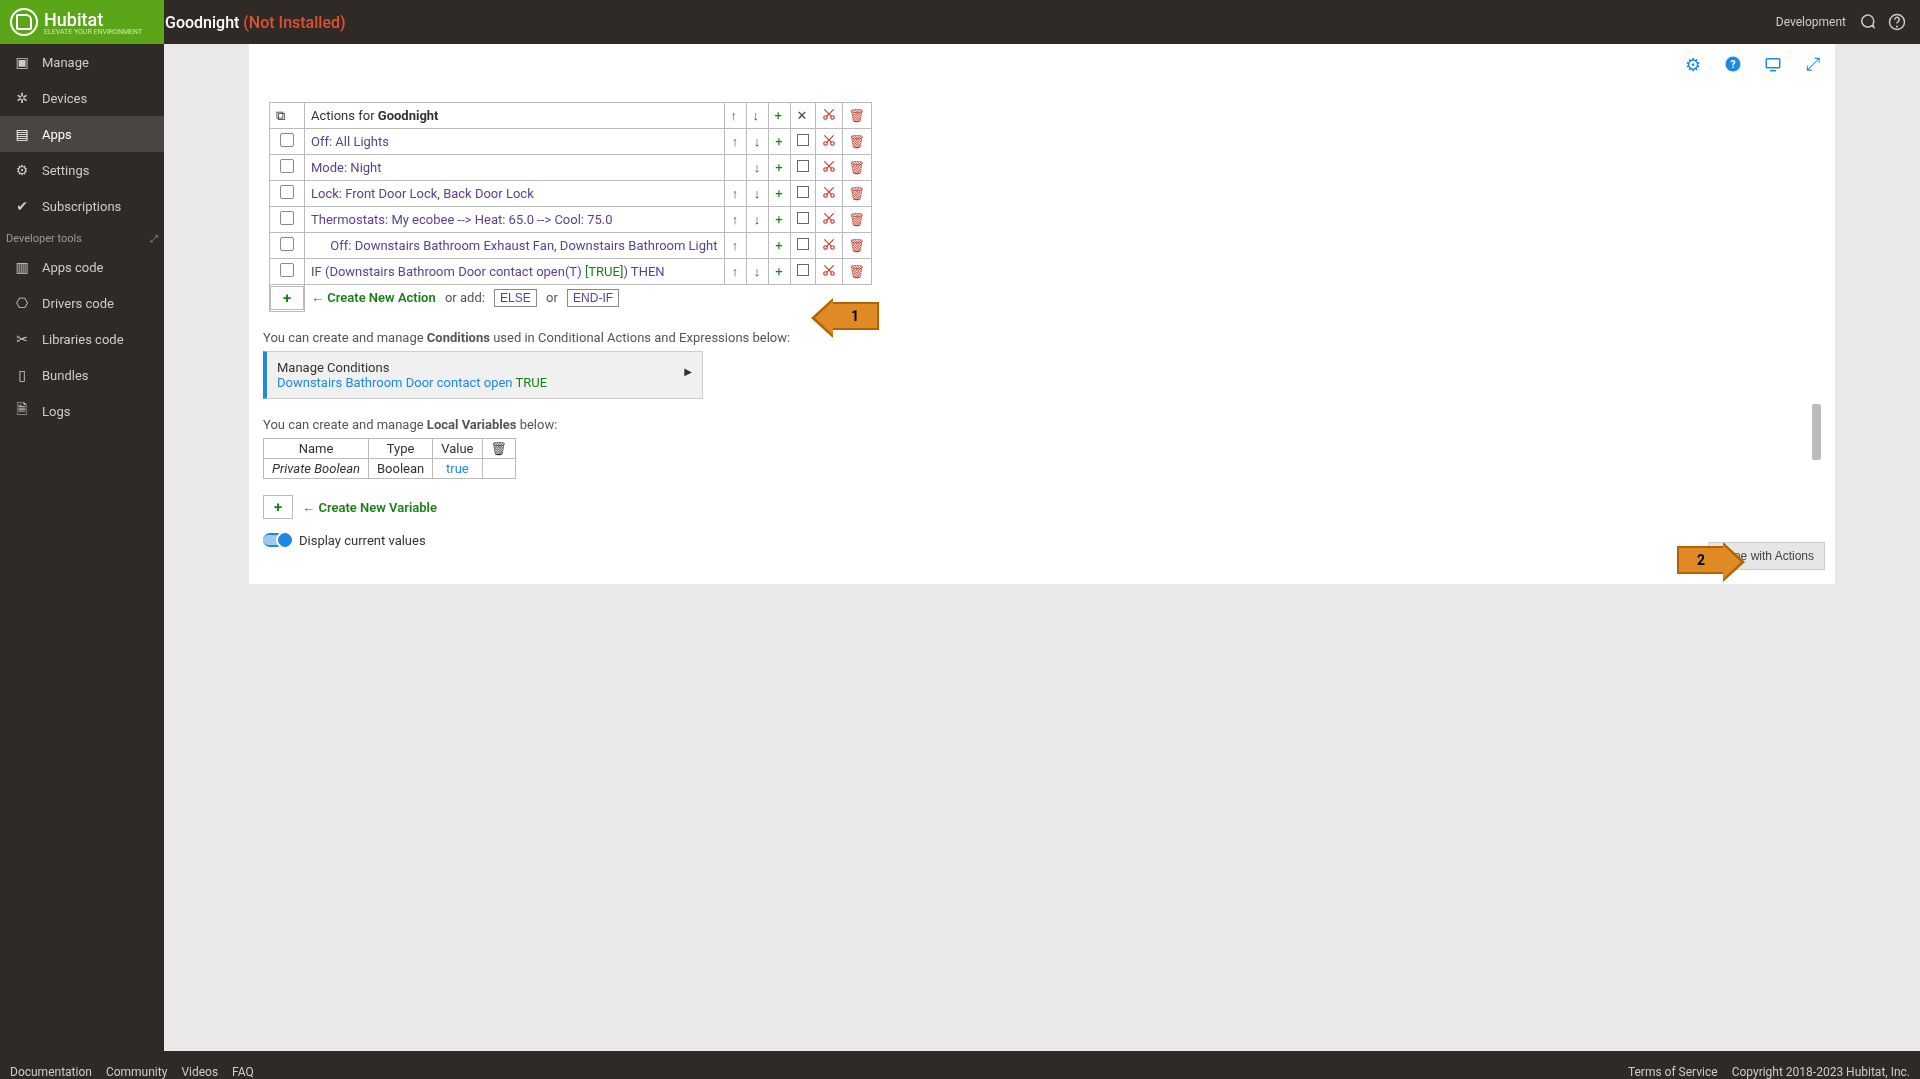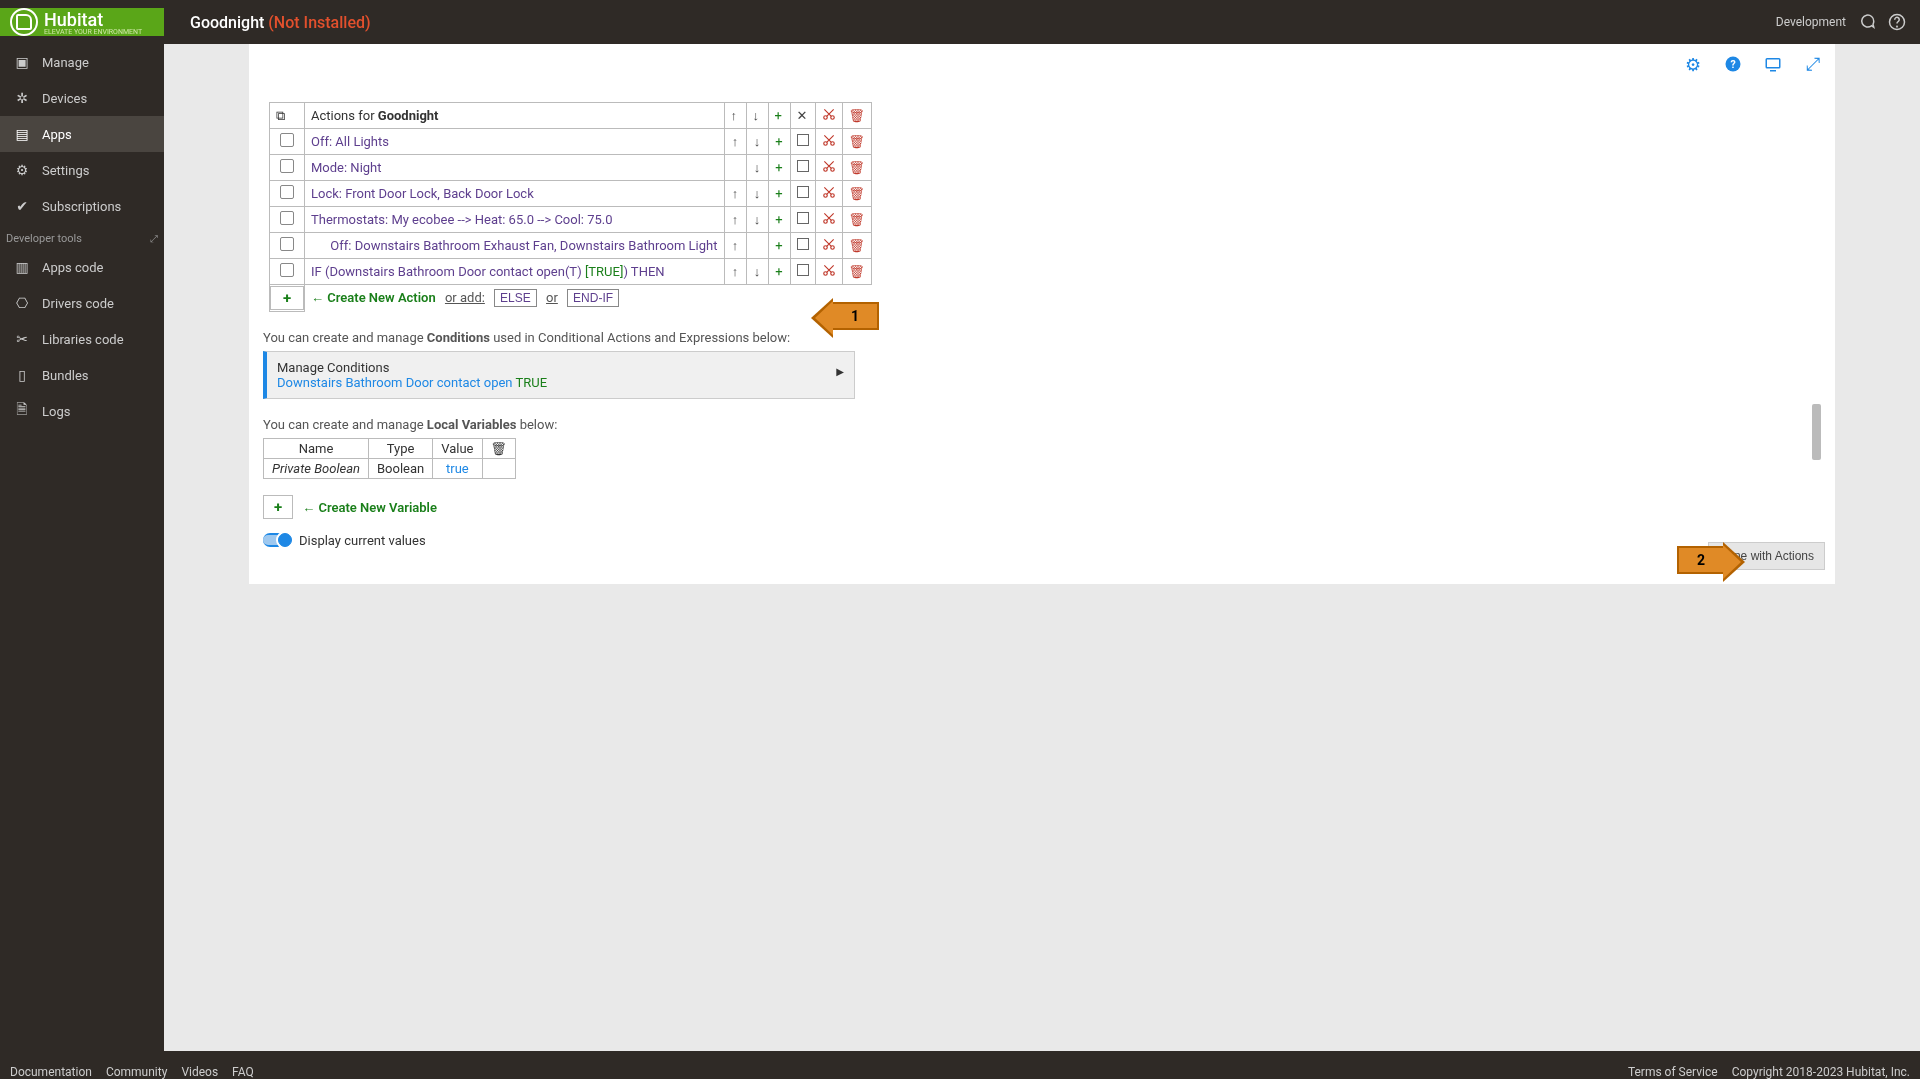--- a/index.html
+++ b/index.html
@@ -1,23 +1,23 @@
 <!DOCTYPE html>
 <html><head>
 <meta charset="utf-8">
 <style>
 * { box-sizing: border-box; margin: 0; padding: 0; }
 body { font-family: -apple-system, BlinkMacSystemFont, "Segoe UI", Roboto, Arial, sans-serif; font-size: 13px; background: #fff; color: #333; overflow: hidden; }
 .topbar { height: 44px; background: #2f2a26; display: flex; align-items: center; color: #fff; }
-.logo-block { width: 164px; height: 28px; background: #5aa618; display: flex; align-items: center; padding: 0 10px; }
+.logo-block { width: 164px; height: 44px; background: #5aa618; display: flex; align-items: center; padding: 0 10px; }
 .logo-circle { width: 28px; height: 28px; border-radius: 50%; border: 2px solid #fff; display: flex; align-items: center; justify-content: center; margin-right: 6px; }
 .logo-inner { width: 16px; height: 16px; border: 2px solid #fff; border-radius: 2px 6px 2px 2px; }
 .logo-text { font-size: 18px; font-weight: 500; color: #fff; }
 .logo-sub { font-size: 7px; color: #cfe8a8; margin-top: -2px; }
-.page-title { font-size: 16px; font-weight: 500; margin-left: 26px; }
+.page-title { font-size: 16px; font-weight: 500; margin-left: 1px; }
 .not-installed { color: #e2502d; }
 .topbar-spacer { flex: 1; }
 .topbar-right { display: flex; align-items: center; gap: 12px; margin-right: 14px; color: #ccc; font-size: 12px; padding-left: 11px; }
 .topbar-icon { width: 18px; height: 18px; display: inline-flex; align-items: center; justify-content: center; }
 .layout { display: flex; height: calc(100vh - 44px - 28px); }
 .sidebar { width: 164px; background: #2f2a26; color: #ccc; display: flex; flex-direction: column; }
 .sidebar-item { display: flex; align-items: center; padding: 9px 12px; cursor: pointer; font-size: 13px; }
 .sidebar-item.active { background: #4a4540; color: #fff; }
 .sidebar-icn { width: 20px; height: 18px; margin-right: 10px; display: inline-flex; align-items: center; justify-content: center; font-size: 14px; }
 .dev-tools-hdr { font-size: 11px; color: #999; padding: 8px 6px 4px 6px; display:flex; align-items:center; justify-content: space-between; }
@@ -30,24 +30,24 @@
 .actions-table th { font-weight: 400; text-align: left; }
 .hdr-txt { white-space: nowrap; }
 .row-chk { width: 24px; text-align: center; }
 .chk-box { display:inline-block; width: 14px; height: 14px; border: 1.5px solid #888; border-radius: 2px; }
 .action-cell { min-width: 330px; color: #5e3f8e; }
 .icon-cell { width: 22px; text-align: center; color: #444; font-size: 13px; cursor: pointer; }
 .icon-cell.red { color: #c0392b; }
 .icon-cell.green { color: #1a7f1a; }
 .plus-btn { background: #fff; border: 1px solid #bbb; width: 34px; height: 24px; display:inline-flex; align-items:center; justify-content:center; color:#1a7f1a; font-weight:bold; font-size:15px; }
 .green-link { color: #1a7f1a; font-weight: 600; }
-.or-add { color: #555; margin: 0 6px; text-decoration: underline; }
+.or-add { color: #555; margin: 0 6px; }
 .mini-btn { border: 1px solid #888; padding: 1px 5px; background: #fff; color: #5e3f8e; font-size: 12px; cursor: pointer; }
 .section-txt { margin: 18px 0 6px 0; color: #555; }
-.cond-box { border: 1px solid #ccc; border-left: 4px solid #1e88e5; background: #f0f0f0; padding: 8px 10px; width: 592px; position: relative; }
+.cond-box { border: 1px solid #ccc; border-left: 4px solid #1e88e5; background: #f0f0f0; padding: 8px 10px; width: 440px; position: relative; }
 .cond-link { color: #1e88e5; }
 .cond-true { color: #1a7f1a; }
 .cond-caret { position:absolute; right:10px; top:14px; font-size:10px; }
 .var-table { border-collapse: collapse; margin-top: 4px; }
 .var-table td, .var-table th { border: 1px solid #bbb; padding: 2px 8px; font-size: 13px; text-align: center; }
 .var-table th { font-weight: 400; }
 .italic { font-style: italic; margin-top: 36px; }
 .toggle { width: 28px; height: 14px; background: #1e88e5; border-radius: 7px; position: relative; display:inline-block; vertical-align: middle; margin-right: 8px; }
 .toggle-knob { width: 14px; height: 14px; background: #1e88e5; border-radius: 50%; position: absolute; right: -1px; top: 0; box-shadow: 0 0 0 2px #fff; border:1px solid #1e88e5; }
 .toggle-track { width: 26px; height: 10px; background:#9ec8ef; border-radius:6px; position:absolute; top:2px; left:0; }

